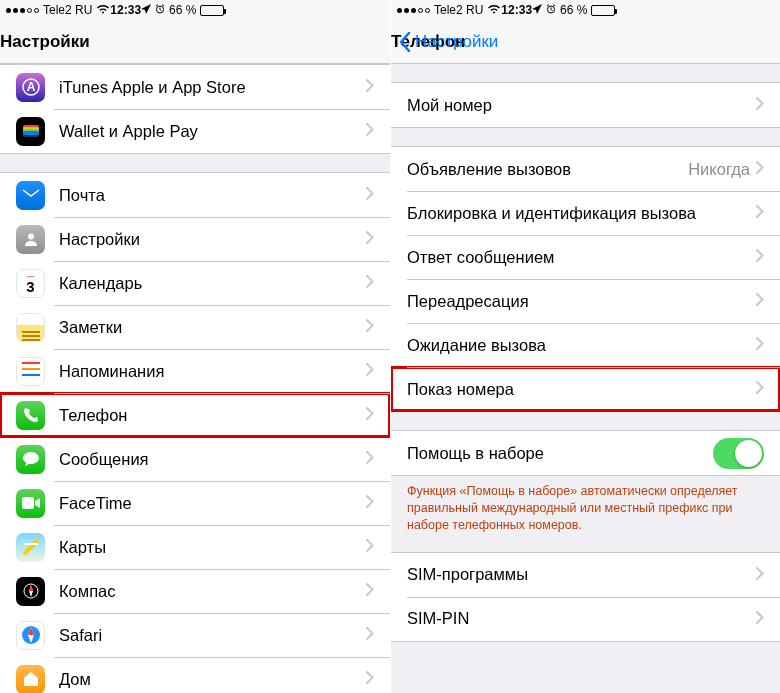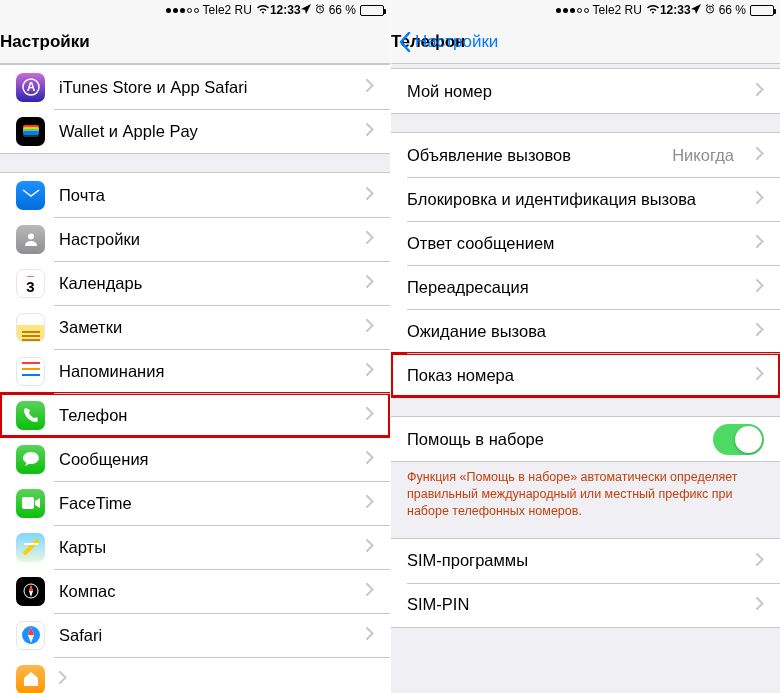--- a/index.html
+++ b/index.html
@@ -18,21 +18,21 @@
     overflow: hidden;
   }
   .screen + .screen { border-left: 1px solid #fff; }
 
   
   .status-bar {
     height: 20px;
     background: #f7f7f8;
     display: flex;
     align-items: center;
-    justify-content: flex-end;
+    justify-content: flex-start;
     padding: 0 6px;
     font-size: 12px;
     font-weight: 500;
     color: #000;
   }
   .status-left, .status-right { display: flex; align-items: center; gap: 4px; }
   .status-dots { display: flex; gap: 2px; }
   .dot { width: 5px; height: 5px; border-radius: 50%; background: #000; }
   .dot.empty { background: none; border: 1px solid #000; width: 5px; height: 5px; }
   .battery {
@@ -82,21 +82,21 @@
     border-top: 1px solid #c8c7cc;
   }
   .row.no-icon + .row.no-icon::before { left: 16px; }
   .row.no-icon { padding-left: 16px; }
   .row .app-icon {
     width: 29px; height: 29px; border-radius: 7px; margin-right: 14px;
     flex-shrink: 0; display: flex; align-items: center; justify-content: center;
     font-size: 16px; color: #fff;
   }
   .row .label { flex: 1; font-size: 16.5px; color: #000; }
-  .row .value { color: #8e8e93; font-size: 16.5px; margin-right: 22px; }
+  .row .value { color: #8e8e93; font-size: 16.5px; margin-right: 6px; }
   .row .chevron { color: #c7c7cc; flex-shrink: 0; }
   .row.highlighted { outline: 3px solid #d40000; outline-offset: -2px; z-index: 2; }
 
   .toggle {
     width: 51px; height: 31px; border-radius: 16px; background: #4cd964;
     position: relative; flex-shrink: 0;
   }
   .toggle::after {
     content: ""; position: absolute; width: 27px; height: 27px; border-radius: 50%;
     background: #fff; top: 2px; right: 2px; box-shadow: 0 1px 3px rgba(0,0,0,0.3);
@@ -167,21 +167,21 @@
 
   <div class="group first">
     <div class="list">
       <div class="row">
         <span class="app-icon ic-itunes">
             <svg width="18" height="18" viewBox="0 0 18 18">
               <circle cx="9" cy="9" r="8" fill="none" stroke="#fff" stroke-width="1.5"></circle>
               <text x="9" y="13" text-anchor="middle" fill="#fff" font-size="12" font-weight="bold">A</text>
             </svg>
           </span>
-        <span class="label">iTunes Store и App Safari</span>
+        <span class="label">iTunes Apple и App Store</span>
         <span class="chevron"><svg width="8" height="13" viewBox="0 0 8 13">
               <path d="M1 1l5.5 5.5L1 12" stroke="#c7c7cc" stroke-width="2" fill="none" stroke-linecap="round"></path>
             </svg></span>
       </div>
       <div class="row">
         <span class="app-icon ic-wallet">
             <svg width="18" height="14" viewBox="0 0 18 14">
               <rect x="1" y="1" width="16" height="12" rx="2" fill="#333"></rect>
               <rect x="1" y="1" width="16" height="4" rx="2" fill="#ff3b30"></rect>
               <rect x="1" y="3" width="16" height="4" rx="2" fill="#ffcc00"></rect>
@@ -318,20 +318,21 @@
         <span class="chevron"><svg width="8" height="13" viewBox="0 0 8 13">
               <path d="M1 1l5.5 5.5L1 12" stroke="#c7c7cc" stroke-width="2" fill="none" stroke-linecap="round"></path>
             </svg></span>
       </div>
       <div class="row">
         <span class="app-icon ic-home">
             <svg width="16" height="16" viewBox="0 0 16 16">
               <path d="M8 1l7 6v8H1V7z" fill="#fff"></path>
             </svg>
           </span>
+        <span class="label">Дом</span>
         <span class="chevron"><svg width="8" height="13" viewBox="0 0 8 13">
               <path d="M1 1l5.5 5.5L1 12" stroke="#c7c7cc" stroke-width="2" fill="none" stroke-linecap="round"></path>
             </svg></span>
       </div>
     </div>
   </div>
 </div>
 
 <div class="screen">
   <div class="status-bar">
@@ -367,21 +368,21 @@
   <div class="nav-bar">
     <div class="nav-back">
       <svg width="12" height="20" viewBox="0 0 12 20">
           <path d="M10 1L2 10l8 9" stroke="#007aff" stroke-width="2.5" fill="none" stroke-linecap="round" stroke-linejoin="round"></path>
         </svg>
       <span>Настройки</span>
     </div>
     <div class="nav-title">Телефон</div>
   </div>
 
-  <div class="group first" style="margin-top:4px">
+  <div class="group first" style="margin-top:18px">
     <div class="list">
       <div class="row no-icon">
         <span class="label">Мой номер</span>
         <span class="chevron"><svg width="8" height="13" viewBox="0 0 8 13">
               <path d="M1 1l5.5 5.5L1 12" stroke="#c7c7cc" stroke-width="2" fill="none" stroke-linecap="round"></path>
             </svg></span>
       </div>
     </div>
   </div>
 

